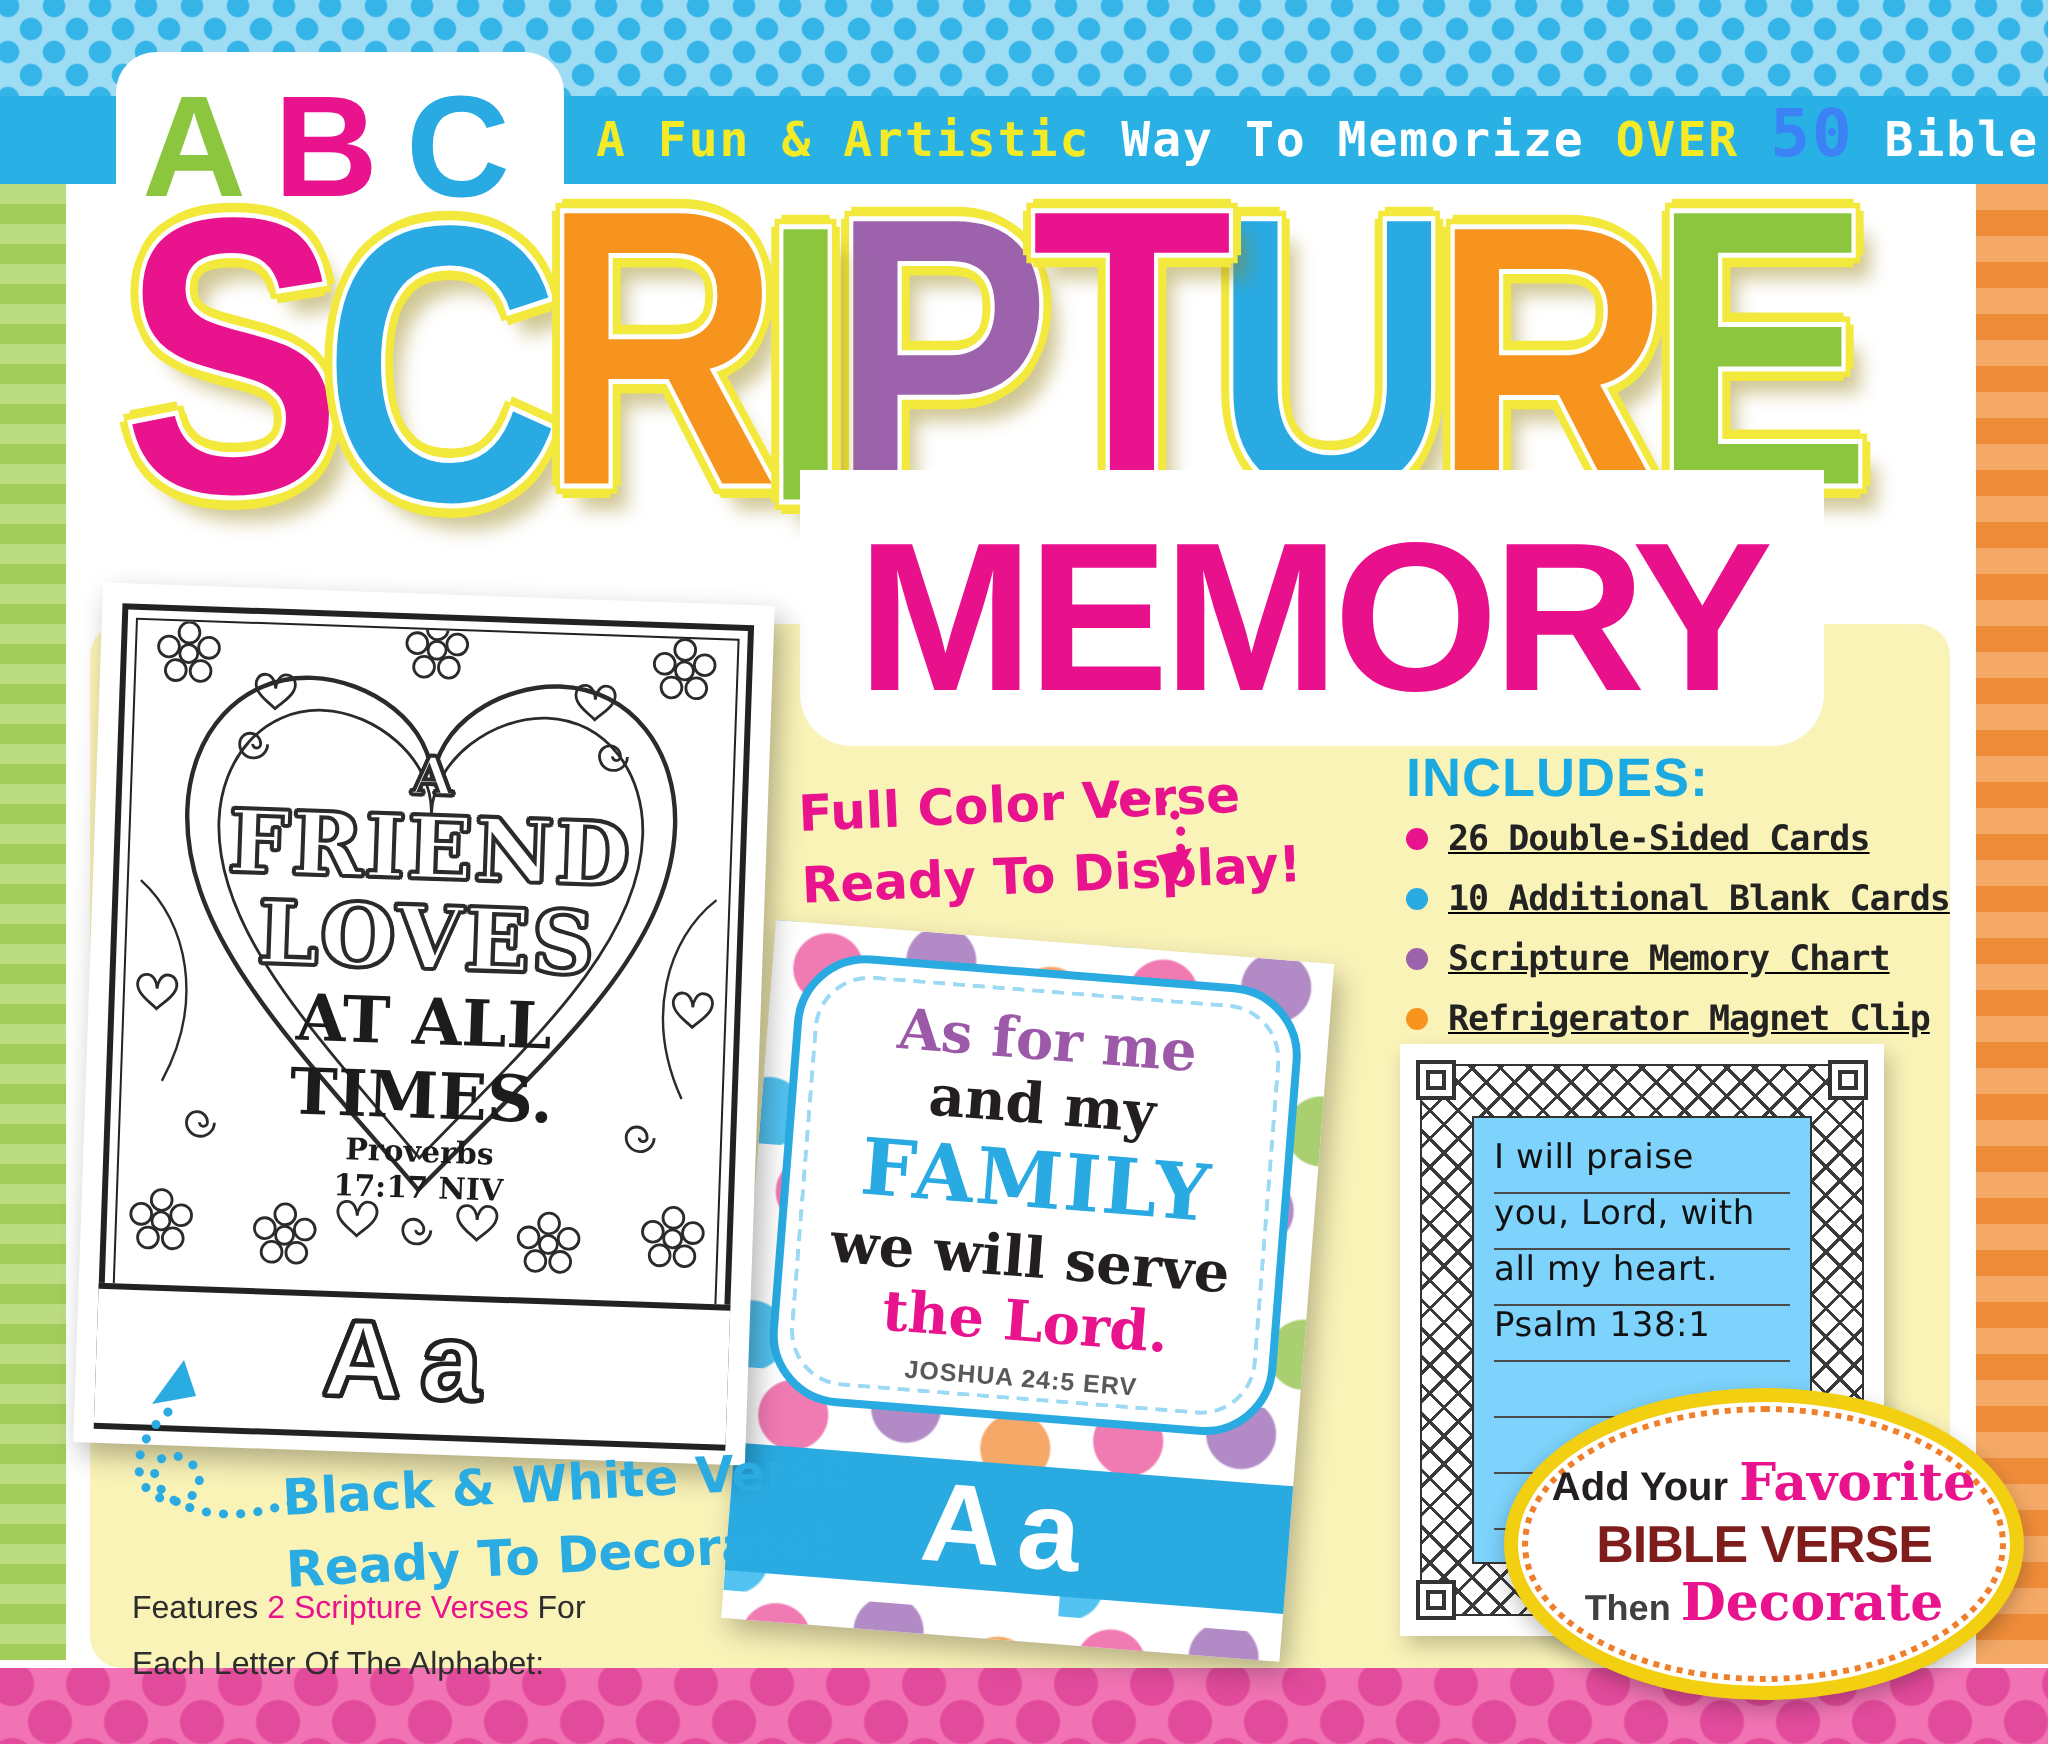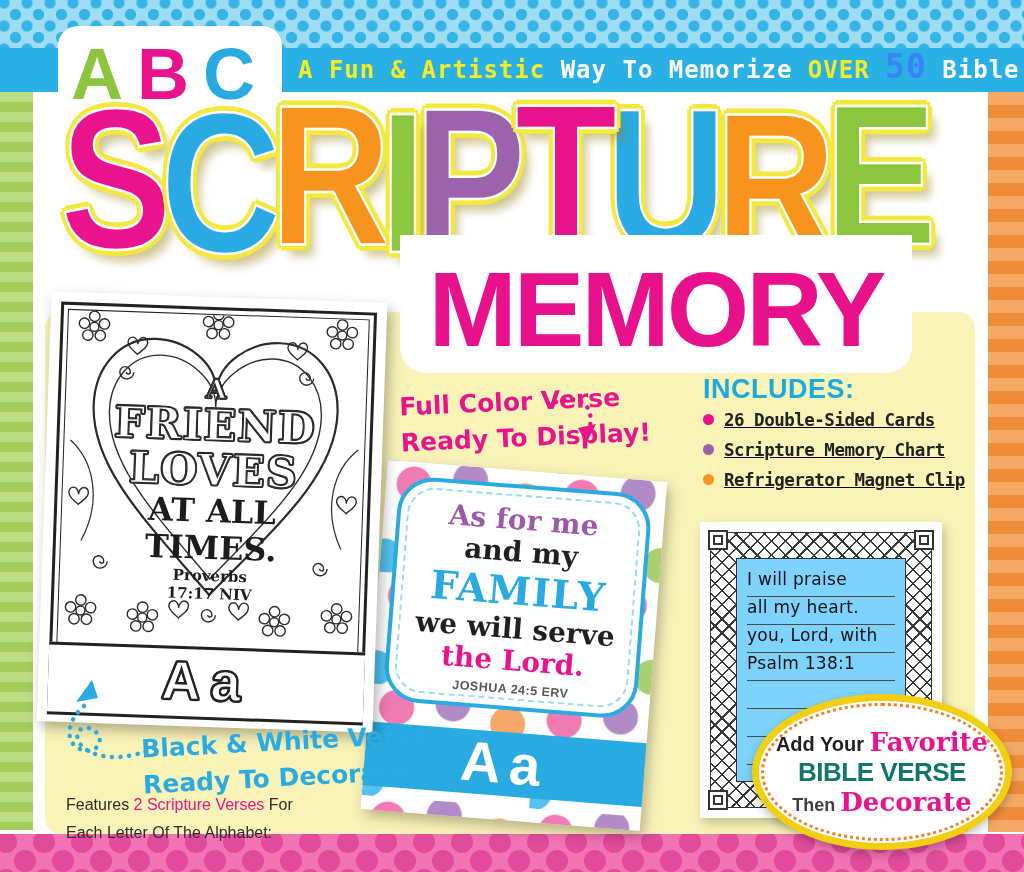--- a/index.html
+++ b/index.html
@@ -121,21 +121,21 @@
 
   
   .badge{position:absolute;left:752px;top:694px;width:246px;height:142px;background:#fff;
     border:7px solid #f2cf11;border-radius:50%;z-index:6;box-shadow:0 4px 10px rgba(0,0,0,0.25);}
   .badge-dots{position:absolute;inset:2px;border:3px dotted #ef7f2a;border-radius:50%;}
   .badge-text{position:absolute;inset:0;display:flex;flex-direction:column;align-items:center;
     justify-content:center;text-align:center;}
   .badge-text .bsans{font-weight:bold;font-size:20px;}
   .badge-text .bsans.small{font-size:18px;}
   .badge-text .bscript{font-family:"DejaVu Serif",serif;font-weight:bold;font-size:26px;}
-  .badge-l2{font-size:26px;font-weight:bold;color:#0f766e;letter-spacing:-0.5px;line-height:30px;}
+  .badge-l2{font-size:26px;font-weight:bold;color:#7f1d1d;letter-spacing:-0.5px;line-height:30px;}
 
   
   .features{position:absolute;left:66px;top:791px;z-index:5;font-weight:normal;font-size:16px;
     line-height:28px;color:#2d2d2d;}
 </style>
 </head>
 <body>
 
 <div id="page">
 
@@ -246,20 +246,24 @@
     <path d="M28,34 C12,48 8,68 22,76 C38,85 50,70 40,60 C32,52 18,56 22,68 C26,80 48,88 72,84 C82,82 90,80 98,76" fill="none" stroke="#2aabe2" stroke-width="4.5" stroke-linecap="round" stroke-dasharray="0.1 8.5"></path>
   </svg>
 
   <div class="includes-head">INCLUDES:</div>
   <div class="includes-list">
       <div class="row">
         <span class="bullet" style="background: rgb(233, 20, 141);"></span>
         <span>26 Double-Sided Cards</span>
       </div>
       <div class="row">
+        <span class="bullet" style="background: rgb(41, 170, 226);"></span>
+        <span>10 Additional Blank Cards</span>
+      </div>
+      <div class="row">
         <span class="bullet" style="background: rgb(156, 99, 172);"></span>
         <span>Scripture Memory Chart</span>
       </div>
       <div class="row">
         <span class="bullet" style="background: rgb(247, 148, 29);"></span>
         <span>Refrigerator Magnet Clip</span>
       </div>
     </div>
 
   <div class="write-card">
@@ -271,22 +275,22 @@
         <div></div>
       </div>
     <div class="corner" style="left:8px;bottom:8px">
         <div></div>
       </div>
     <div class="corner" style="right:8px;bottom:8px">
         <div></div>
       </div>
     <div class="write-inner">
         <div class="row"><span>I will praise</span></div>
+        <div class="row"><span>you, Lord, with</span></div>
         <div class="row"><span>all my heart.</span></div>
-        <div class="row"><span>you, Lord, with</span></div>
         <div class="row"><span>Psalm 138:1</span></div>
         <div class="row"><span>&nbsp;</span></div>
         <div class="row"><span>&nbsp;</span></div>
         <div class="row"><span>&nbsp;</span></div>
       </div>
   </div>
 
   <div class="badge">
     <div class="badge-dots"></div>
     <div class="badge-text">

